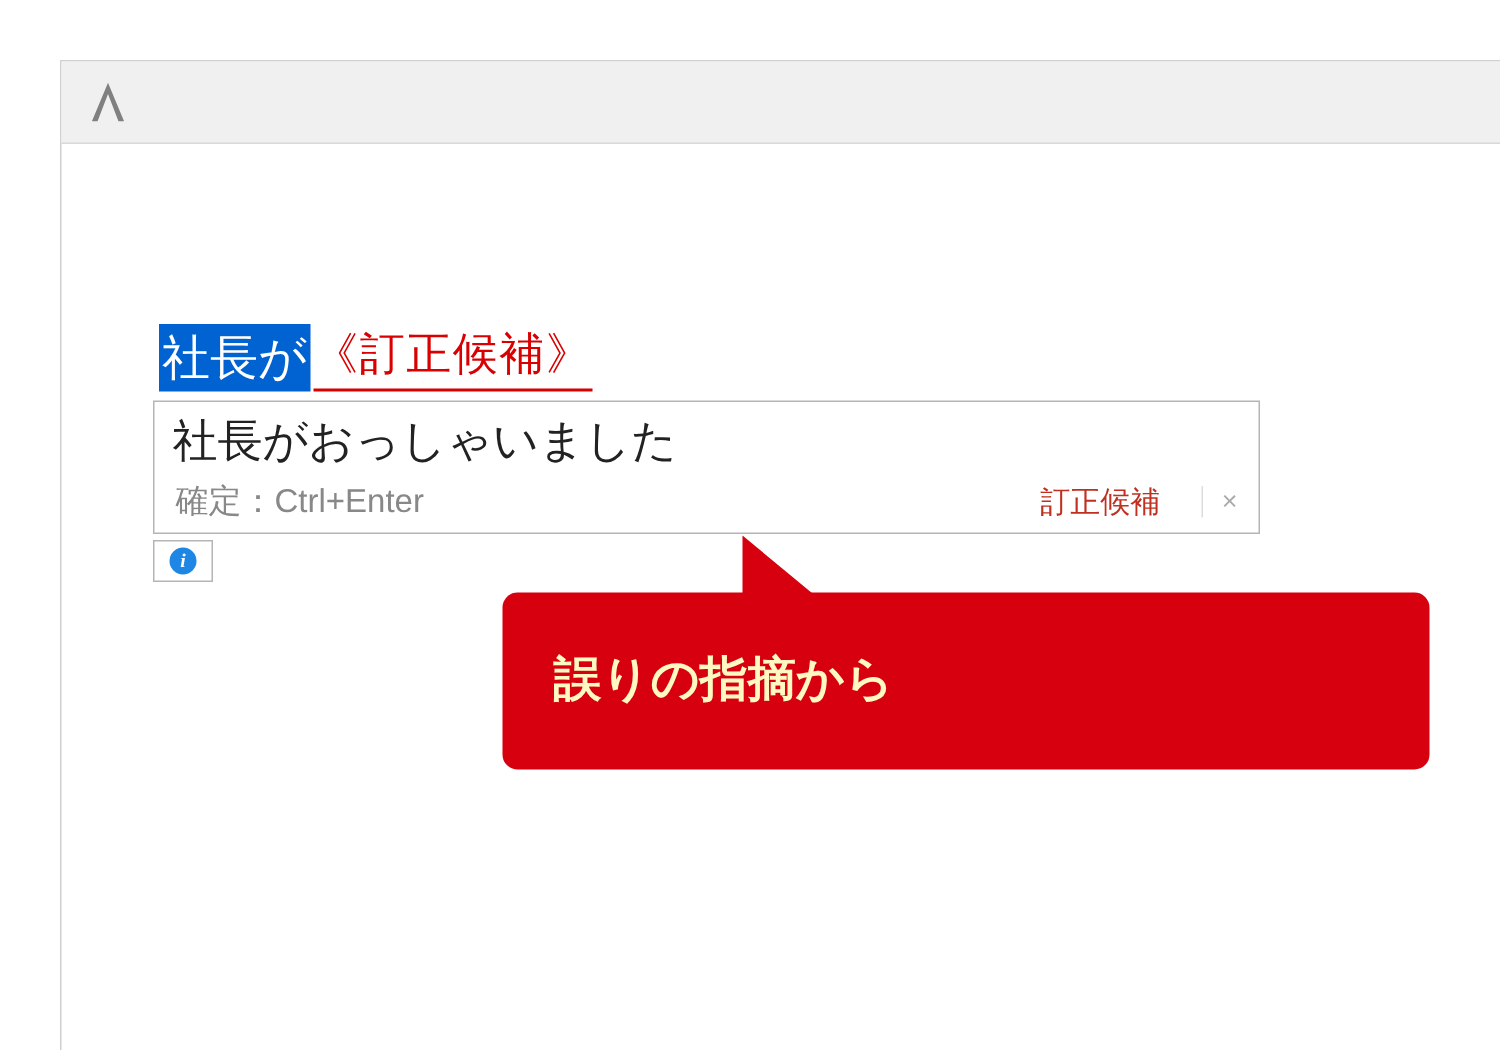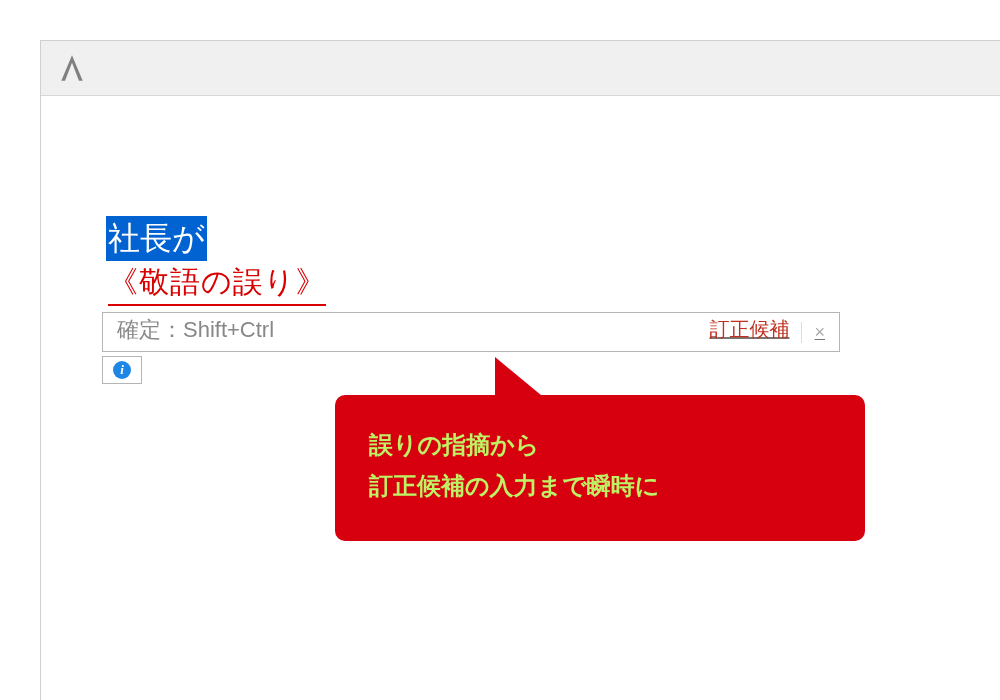--- a/index.html
+++ b/index.html
@@ -35,23 +35,22 @@
       color: #808080;
     }
     .document-area {
       position: relative;
       padding: 120px 0 0 65px;
     }
     .input-line {
       font-size: 32px;
       line-height: 1.4;
       display: flex;
-      align-items: flex-start;
-      position: relative;
-      flex-direction: column;
+      align-items: center;
+      position: relative;
     }
     .segment-selected {
       background: #0063d1;
       color: #fff;
       padding: 0 2px;
     }
     .segment-error {
       position: relative;
       border: 2px solid #d80000;
       border-radius: 4px;
@@ -84,23 +83,22 @@
       justify-content: space-between;
       padding: 2px 10px 6px 14px;
       color: #777;
     }
     .confirm-hint {
       font-size: 22px;
       color: #888;
     }
     .footer-right {
       display: flex;
-      align-items: flex-end;
-      gap: 12px;
-      text-decoration: underline;
+      align-items: center;
+      gap: 28px;
     }
     .correction-label {
       color: #c03020;
       font-size: 20px;
     }
     .close-x {
       color: #aaa;
       font-size: 18px;
       cursor: pointer;
       padding: 0 4px;
@@ -130,26 +128,26 @@
       justify-content: center;
       font-size: 13px;
       font-weight: bold;
       font-style: italic;
       font-family: Georgia, serif;
     }
     .callout {
       position: absolute;
       top: 395px;
       left: 335px;
-      width: 530px;
+      width: 618px;
       background: #d7000f;
-      color: #bef264;
+      color: #fef9c3;
       border-radius: 10px;
       padding: 30px 34px 34px 34px;
-      font-size: 24px;
+      font-size: 32px;
       line-height: 1.7;
       font-weight: bold;
     }
     .callout::before {
       content: "";
       position: absolute;
       top: -38px;
       left: 160px;
       width: 0;
       height: 0;
@@ -167,36 +165,36 @@
       <svg viewBox="0 0 24 28" width="26" height="30">
         <path d="M 12 2 L 22 26 L 18.5 26 L 12 9 L 5.5 26 L 2 26 Z" fill="#808080"></path>
       </svg>
     </span>
   </div>
 
   <div class="document-area">
 
     <div class="input-line">
       <span class="segment-selected">社長が</span>
-      <span class="error-annotation">《敬語の誤り》</span>
+      <span class="error-annotation">《訂正候補》</span>
     </div>
 
     <div class="suggestion-box">
+      <div class="suggestion-main">社長がおっしゃいました</div>
       <div class="suggestion-footer">
-        <span class="confirm-hint">確定：Shift+Ctrl</span>
+        <span class="confirm-hint">確定：Ctrl+Enter</span>
         <span class="footer-right">
           <span class="correction-label">訂正候補</span>
           <span class="close-x">×</span>
         </span>
       </div>
     </div>
 
     <div class="hint-box">
       <span class="info-icon">i</span>
     </div>
 
   </div>
 </div>
 
 <div class="callout">
   <div>誤りの指摘から</div>
-  <div>訂正候補の入力まで瞬時に</div>
 </div>
 
 </body></html>

